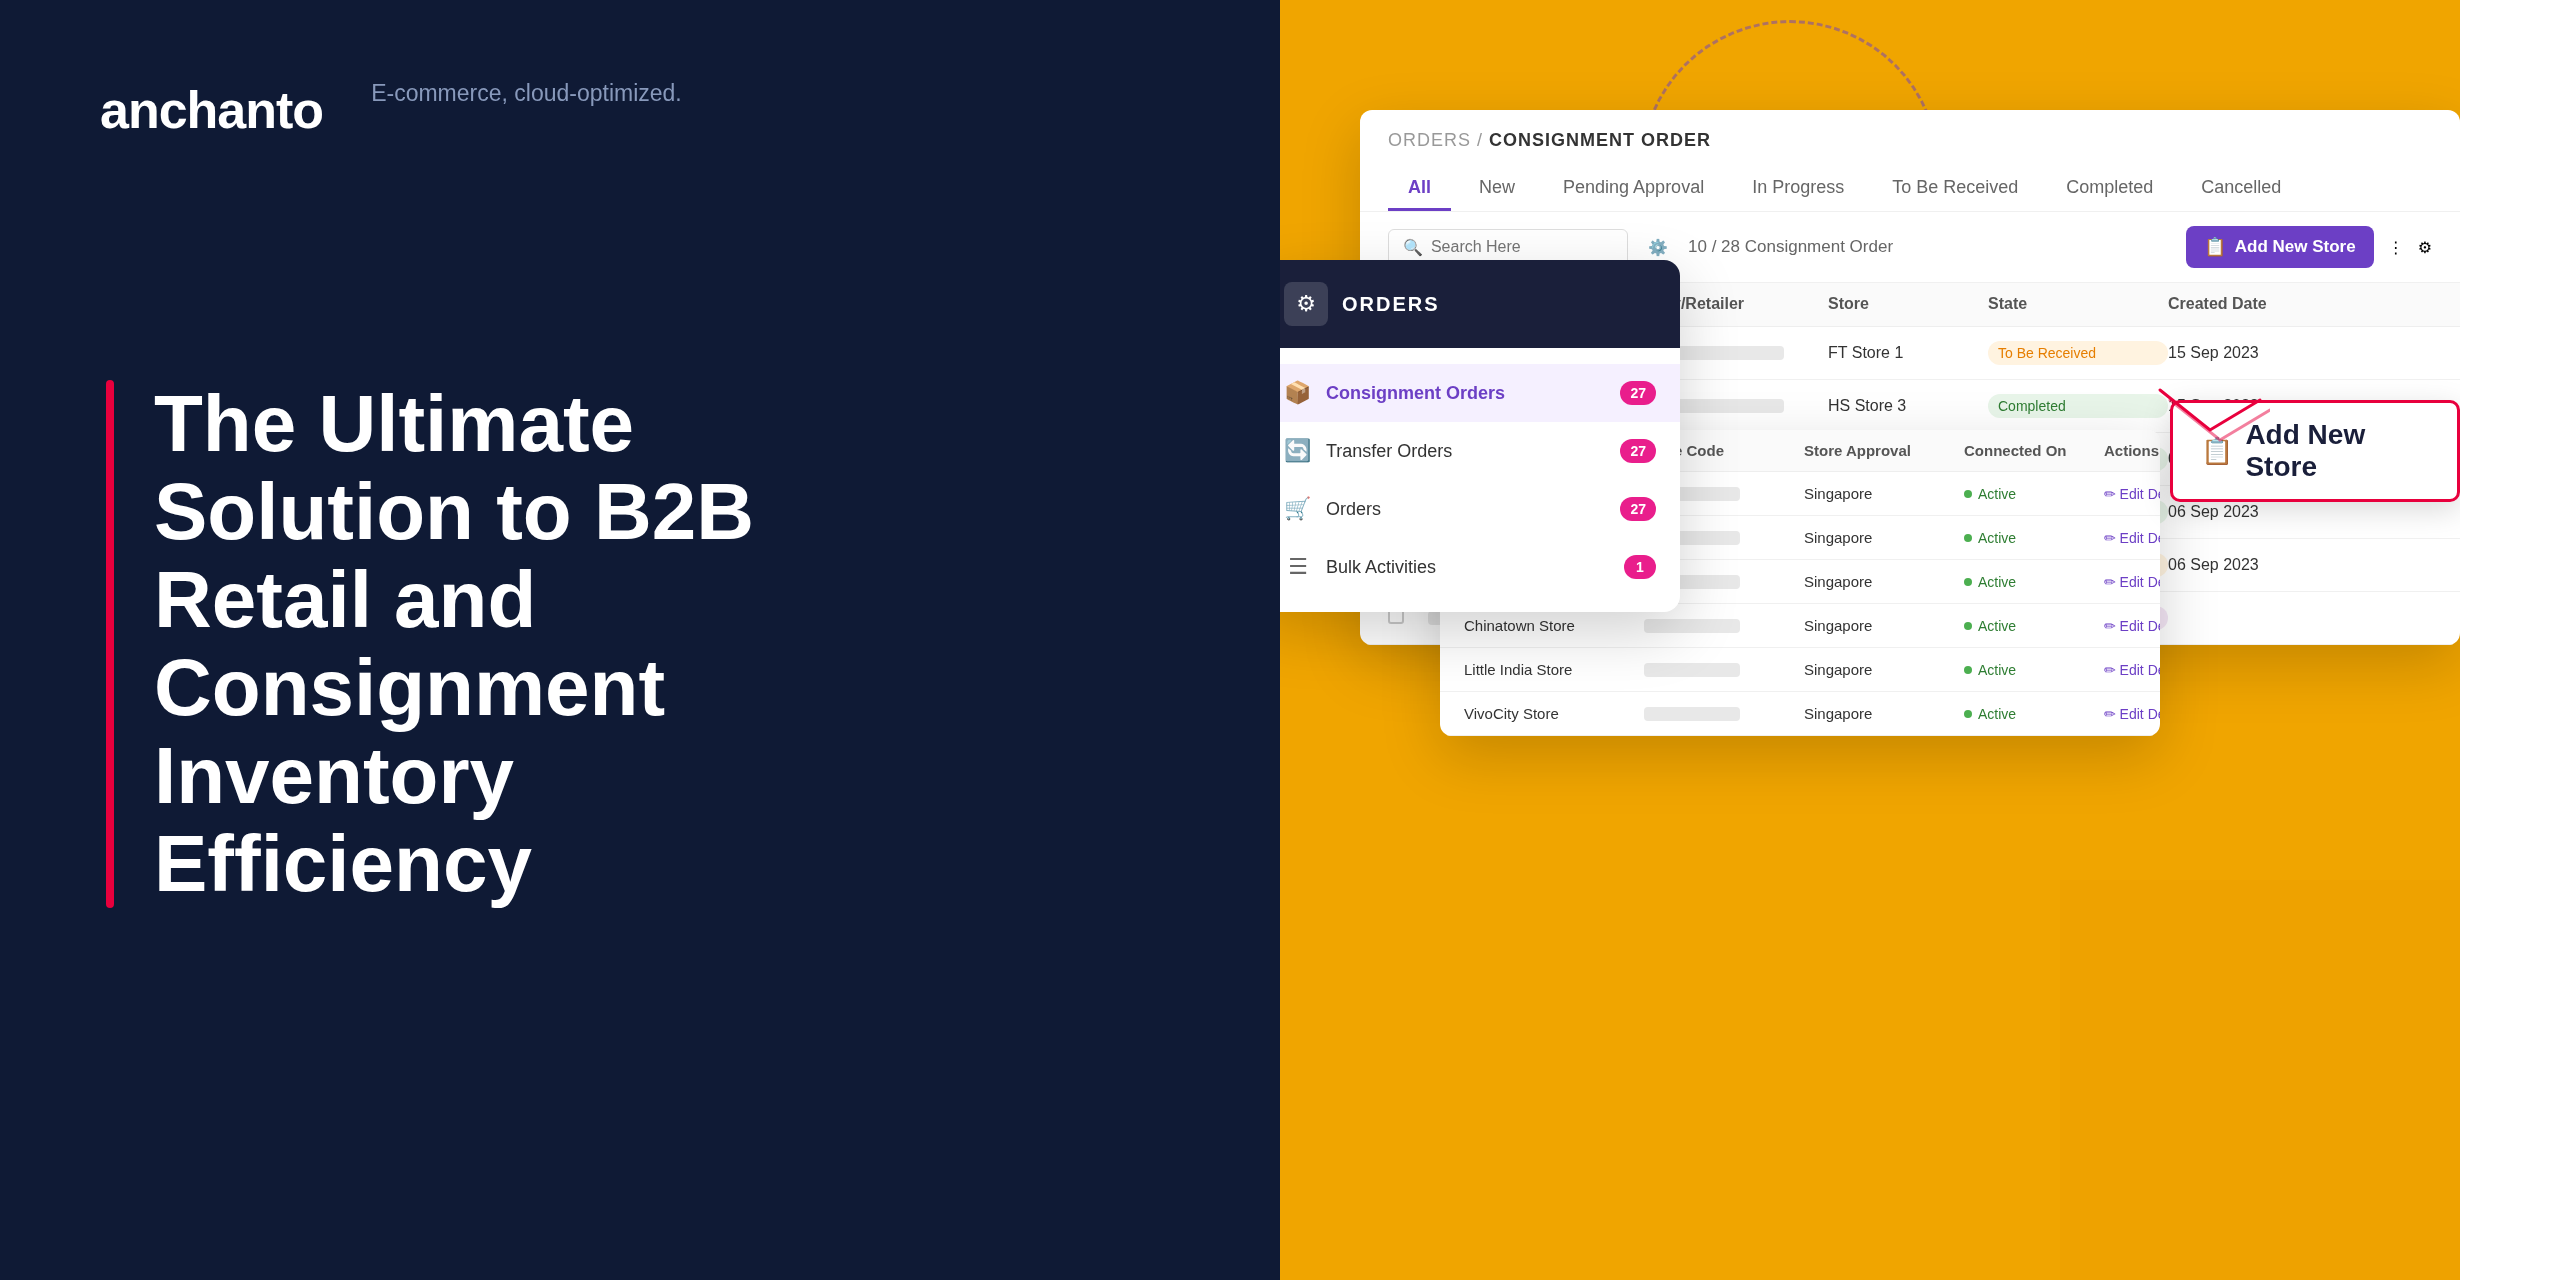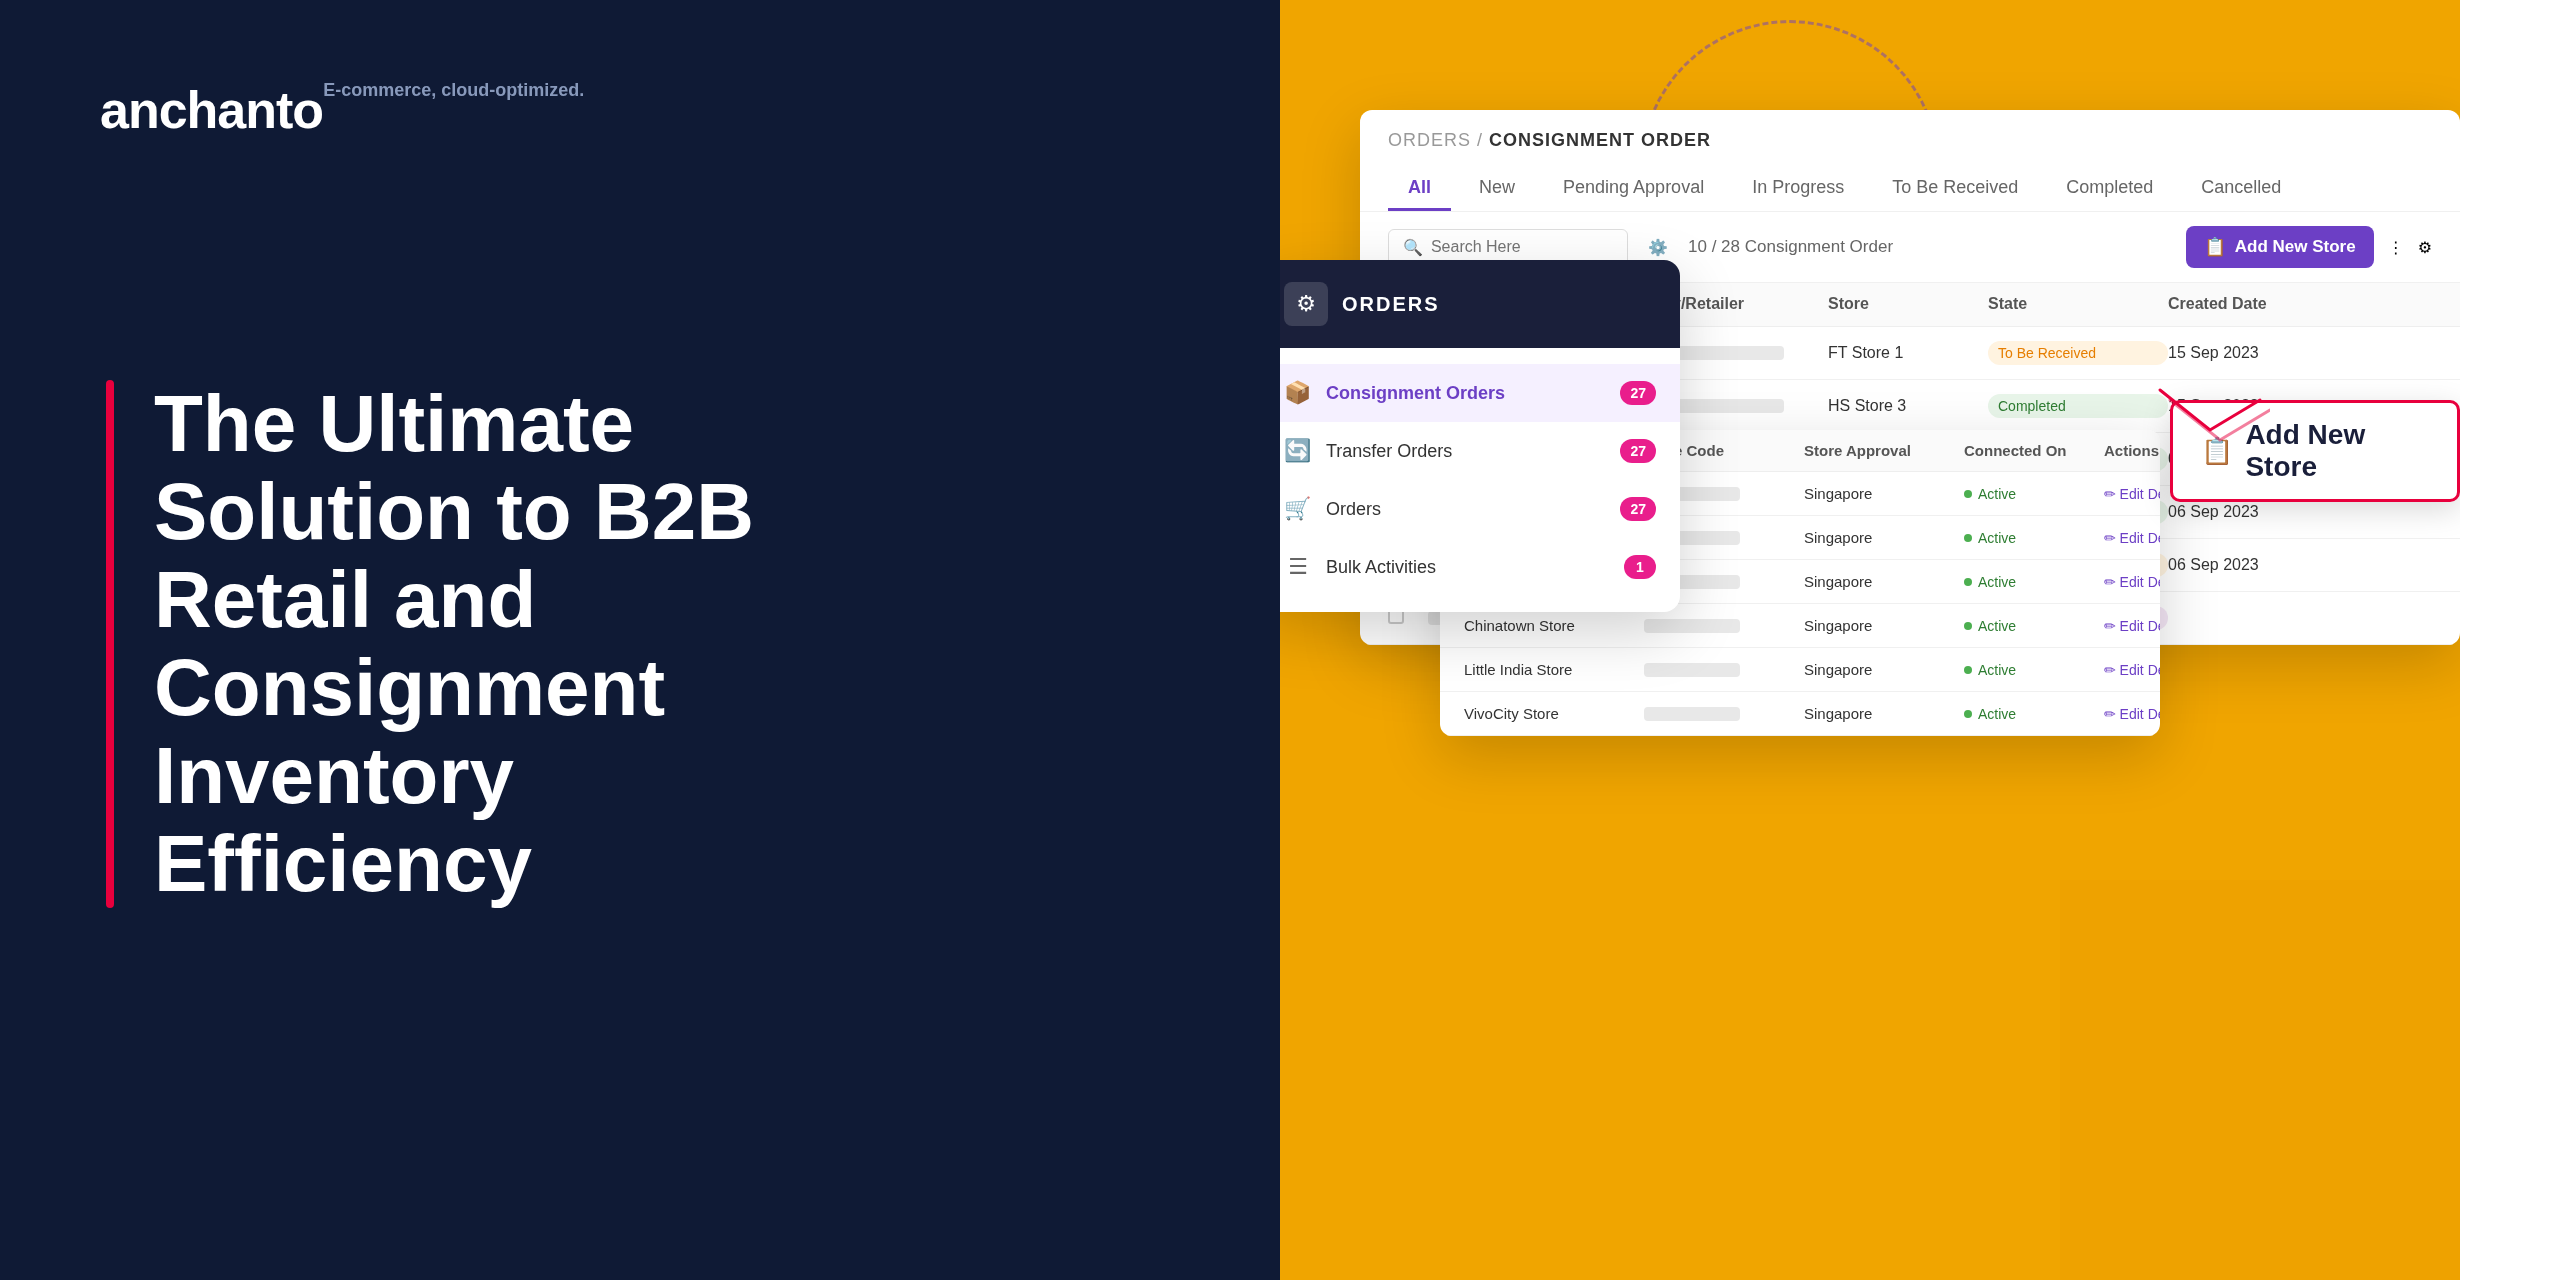--- a/index.html
+++ b/index.html
@@ -29,22 +29,23 @@
 
     .logo-text {
       color: #ffffff;
       font-size: 52px;
       font-weight: 700;
       letter-spacing: -1px;
     }
 
     .logo-tagline {
       color: #8899bb;
-      font-size: 18px;
-      font-weight: 700;
+      font-size: 23px;
+      font-weight: 400;
+      margin-left: 48px;
     }
 
     .hero-text {
       margin-top: 240px;
       display: flex;
       gap: 0;
       padding-left: 6px;
     }
 
     .red-bar {

